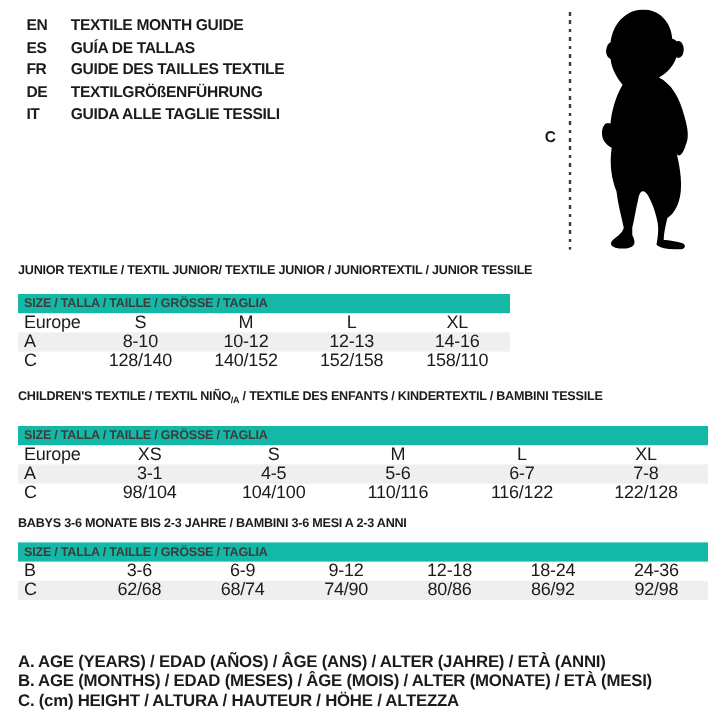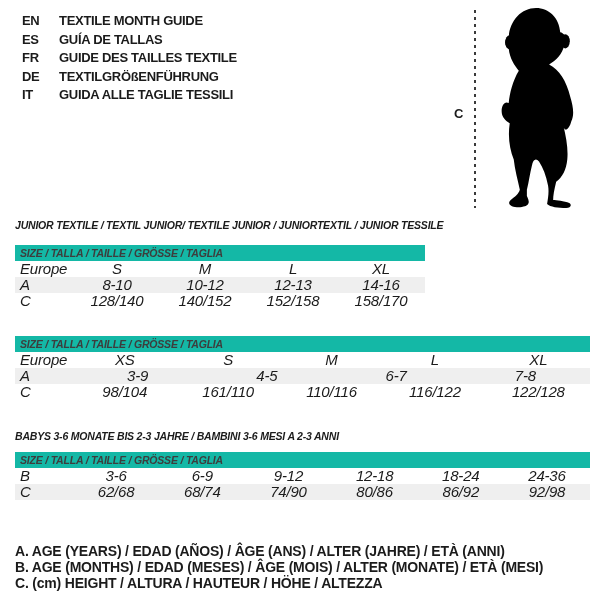--- a/index.html
+++ b/index.html
@@ -12,21 +12,21 @@
   .lang-code{width:37px;}
 
   
   .figure{position:absolute;left:452px;top:6px;width:145px;height:206px;}
   .c-label{position:absolute;left:2px;top:100px;font-size:13px;font-weight:bold;}
   .dotted{position:absolute;left:22px;top:4px;width:2px;height:198px;
           background:repeating-linear-gradient(to bottom,#3a3a3a 0 3px,transparent 3px 7px);}
   .baby-svg{position:absolute;left:33px;top:2px;}
 
   
-  .section{position:absolute;left:15px;font-style:italic;}
+  .section{position:absolute;left:15px;}
   #sec-junior{top:218px;width:410px;}
   #sec-children{top:323px;width:575px;}
   #sec-babies{top:429px;width:575px;}
   .sec-title{font-size:10.5px;font-weight:bold;letter-spacing:-0.2px;line-height:15.5px;white-space:nowrap;}
   .sec-title sub{font-size:7.5px;}
 
   
   .size-bar{height:16px;line-height:16px;background:#14b8a6;color:#3d3d3d;
             font-size:10.5px;font-weight:bold;padding-left:5px;box-sizing:border-box;letter-spacing:-0.2px;}
   #sec-junior .size-bar{margin-top:11px;}
@@ -103,47 +103,49 @@
         <span class="tcell">8-10</span>
         <span class="tcell">10-12</span>
         <span class="tcell">12-13</span>
         <span class="tcell">14-16</span>
       </div>
       <div class="trow">
         <span class="tlabel">C</span>
         <span class="tcell">128/140</span>
         <span class="tcell">140/152</span>
         <span class="tcell">152/158</span>
-        <span class="tcell">158/170</span>
+        <span class="tcell">158/110</span>
       </div>
     </div>
   </div>
 
   <div class="section" id="sec-children">
+    <div class="sec-title"><span>CHILDREN'S TEXTILE / TEXTIL NIÑO</span><sub>/A</sub><span> / TEXTILE DES ENFANTS / KINDERTEXTIL / BAMBINI TESSILE</span></div>
     <div class="size-bar">SIZE / TALLA / TAILLE / GRÖSSE / TAGLIA</div>
     <div>
       <div class="trow">
         <span class="tlabel">Europe</span>
         <span class="tcell">XS</span>
         <span class="tcell">S</span>
         <span class="tcell">M</span>
         <span class="tcell">L</span>
         <span class="tcell">XL</span>
       </div>
       <div class="trow">
         <span class="tlabel">A</span>
-        <span class="tcell">3-9</span>
+        <span class="tcell">3-1</span>
         <span class="tcell">4-5</span>
+        <span class="tcell">5-6</span>
         <span class="tcell">6-7</span>
         <span class="tcell">7-8</span>
       </div>
       <div class="trow">
         <span class="tlabel">C</span>
         <span class="tcell">98/104</span>
-        <span class="tcell">161/110</span>
+        <span class="tcell">104/100</span>
         <span class="tcell">110/116</span>
         <span class="tcell">116/122</span>
         <span class="tcell">122/128</span>
       </div>
     </div>
   </div>
 
   <div class="section" id="sec-babies">
     <div class="sec-title">BABYS 3-6 MONATE BIS 2-3 JAHRE / BAMBINI 3-6 MESI A 2-3 ANNI</div>
     <div class="size-bar">SIZE / TALLA / TAILLE / GRÖSSE / TAGLIA</div>

